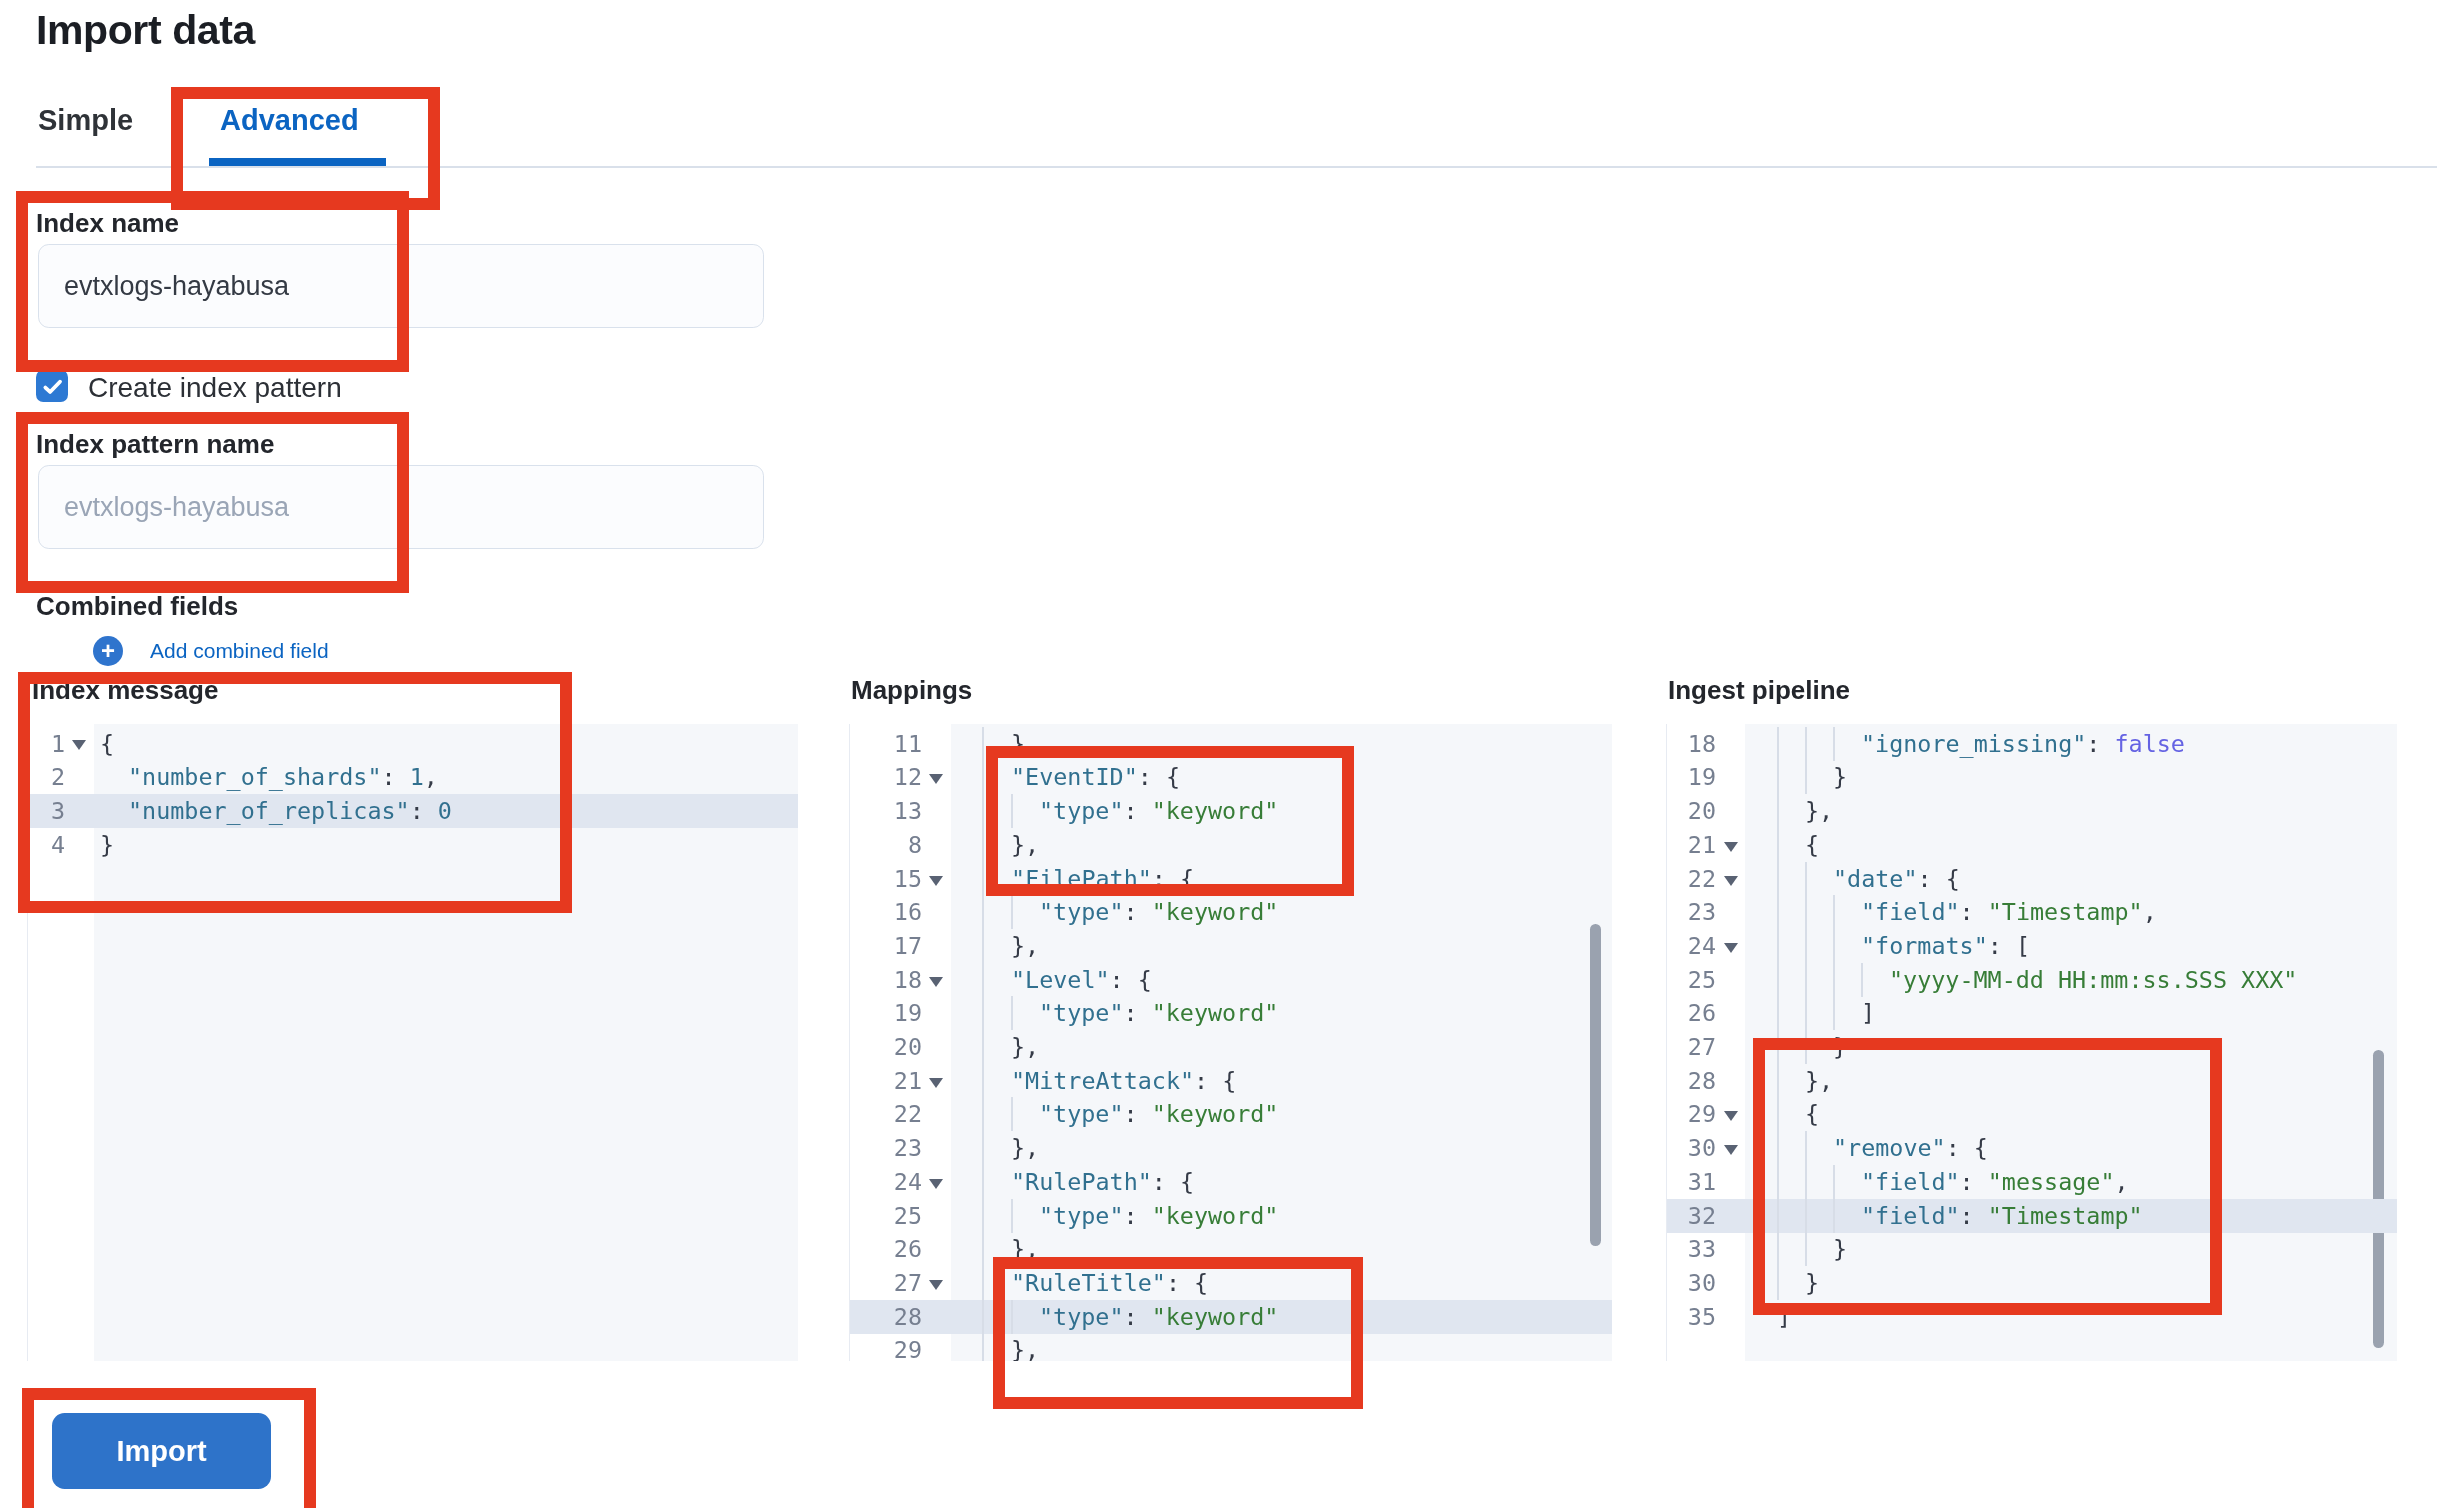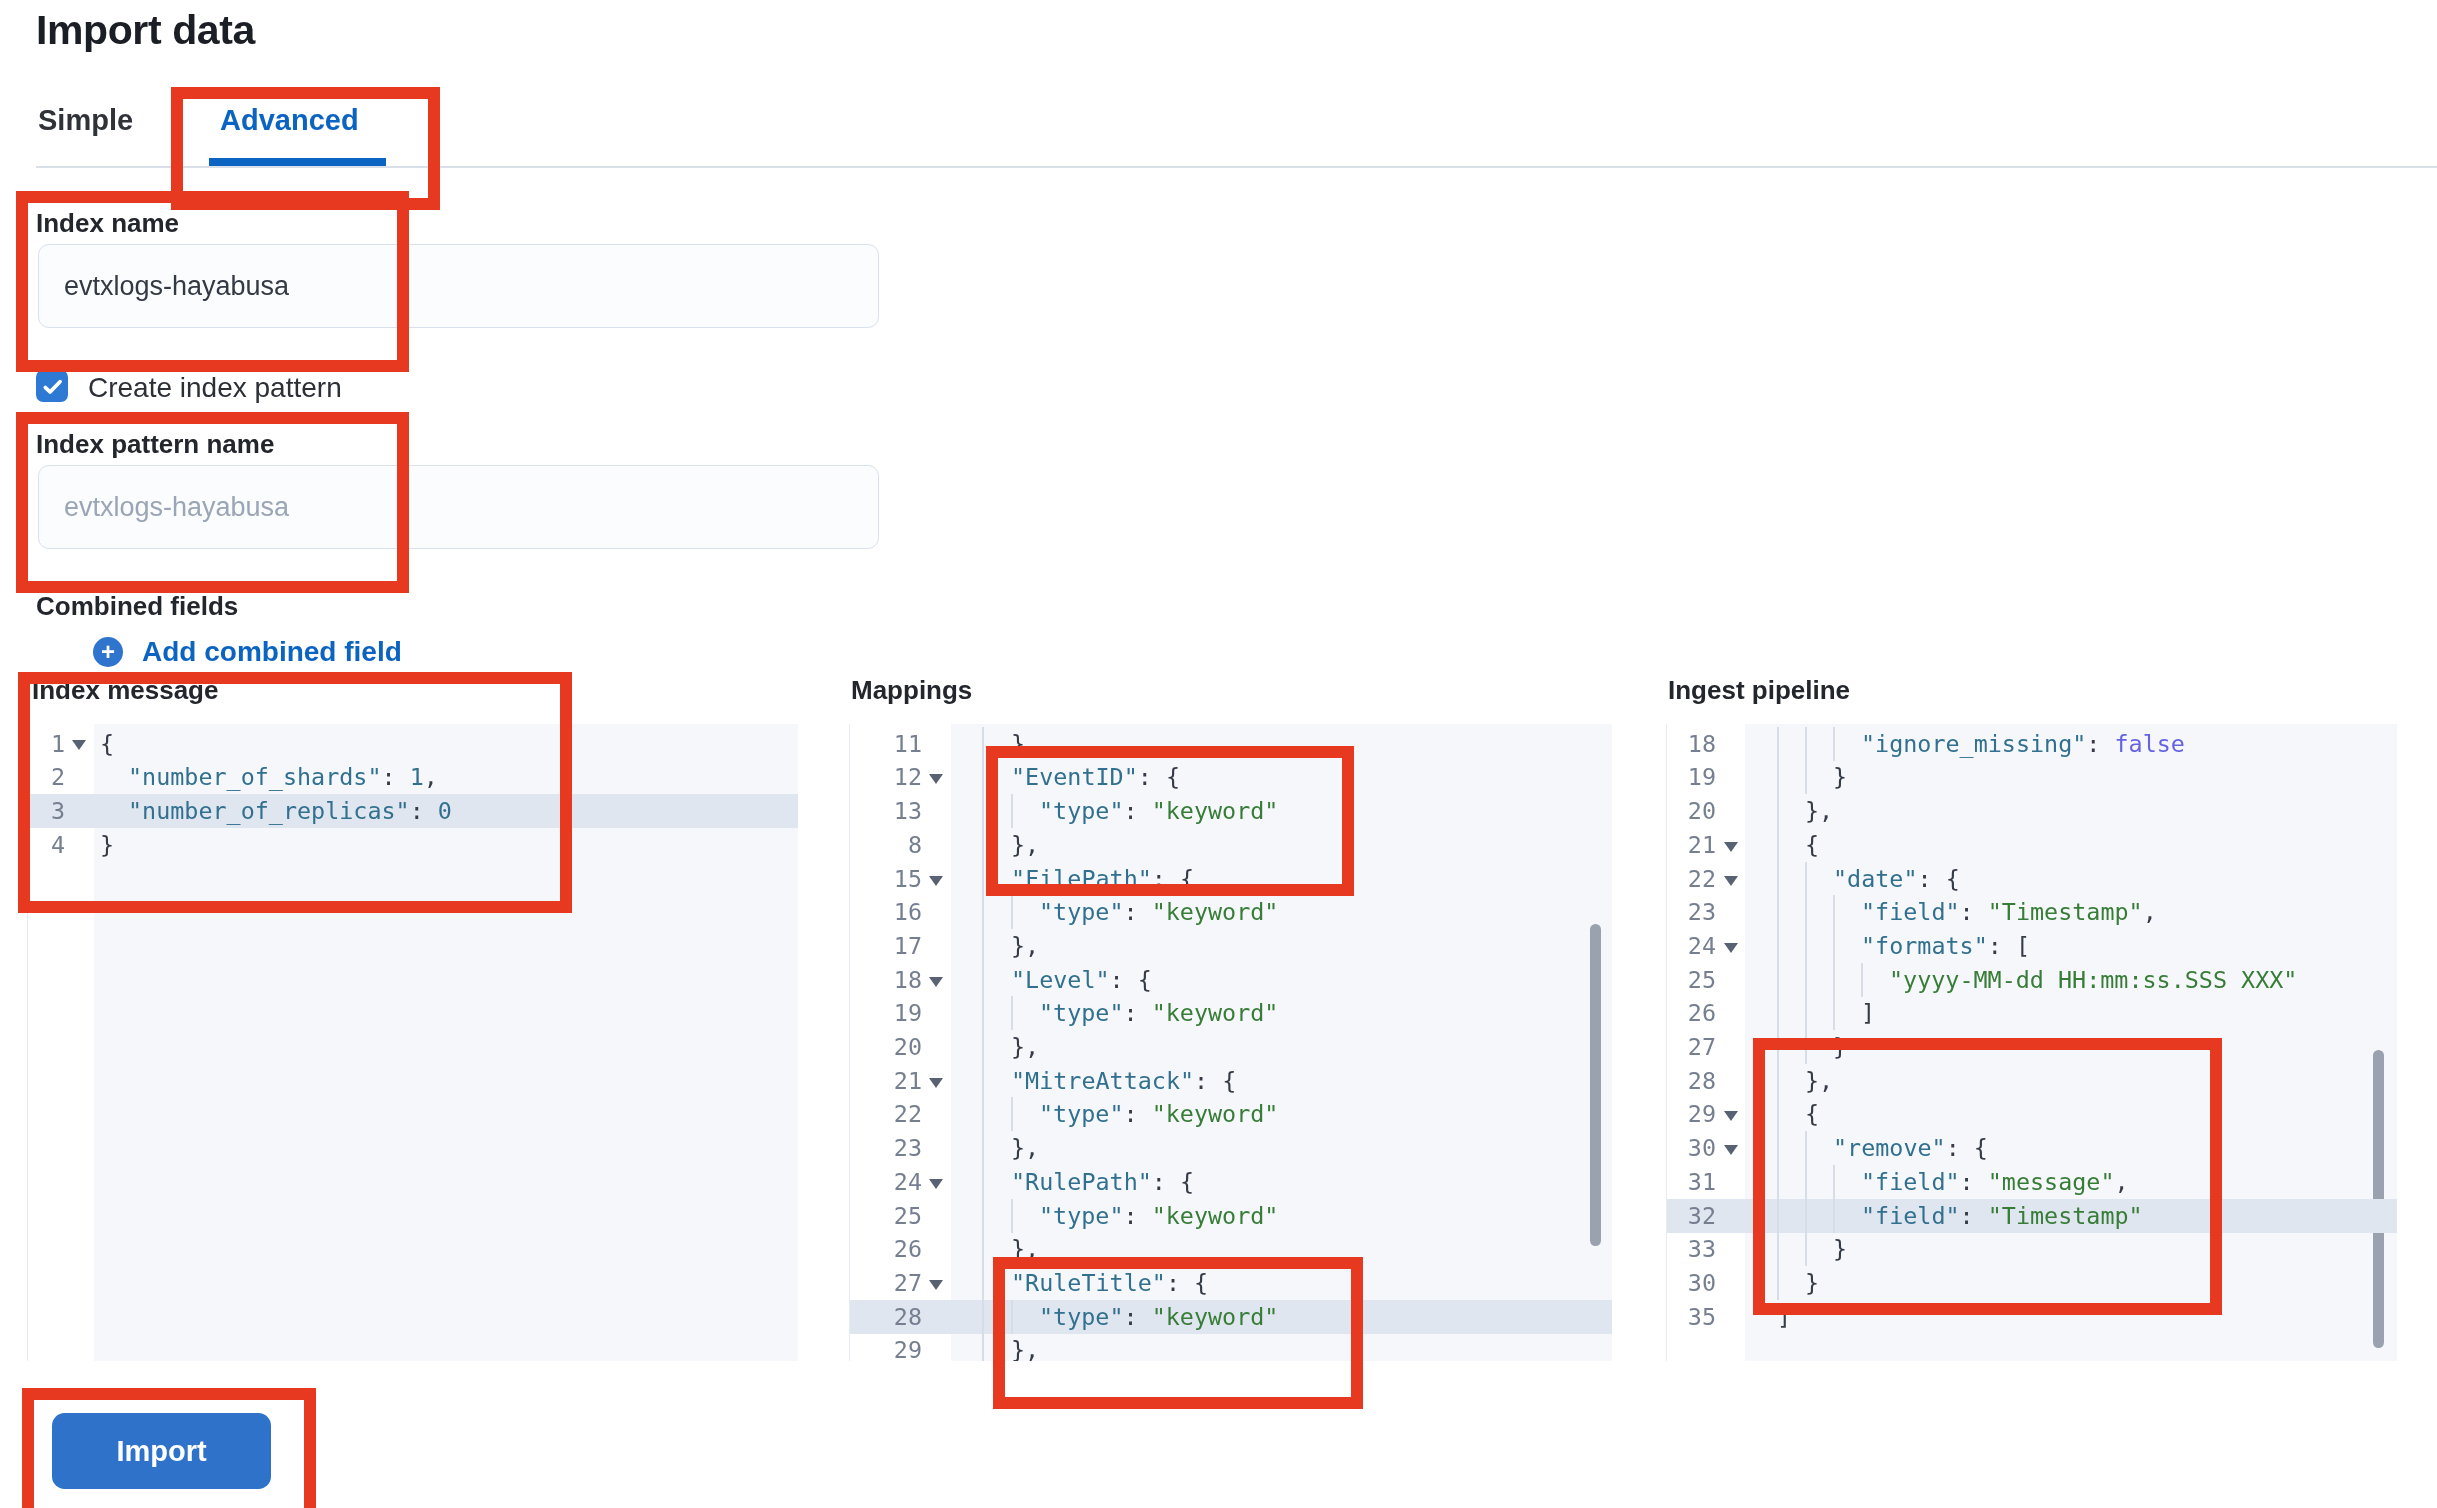--- a/index.html
+++ b/index.html
@@ -15,34 +15,34 @@
   #tab-simple{left:38px;top:104px;color:#2f3338;}
   #tab-advanced{left:220px;top:104px;color:#0b64c2;}
   #tab-underline{left:209px;top:158px;width:177px;height:8px;background:#0b64c2;}
   #tabs-divider{left:36px;top:166px;width:2402px;height:1.8px;background:#d9e0ea;}
   
   .field-label{font-size:26px;font-weight:700;color:#23262c;}
   #label-index-name{left:36px;top:208px;}
   #label-index-pattern{left:36px;top:429px;}
   #label-combined{left:36px;top:591px;}
   .text-input{
-    left:38px;width:841px;height:84px;background:#fbfcfe;border:1.8px solid #d9e1ec;
+    left:38px;width:726px;height:84px;background:#fbfcfe;border:1.8px solid #d9e1ec;
     border-radius:10.8px;font-size:27px;color:#343a44;padding:0 25px;box-sizing:border-box;
     font-family:"Liberation Sans","DejaVu Sans",sans-serif;outline:none;
   }
   #input-index-name{top:244px;}
   #input-index-pattern{top:465px;}
   #input-index-pattern::placeholder{color:#9aa5b6;opacity:1;}
   #checkbox{left:36px;top:370px;width:32px;height:32px;background:#2d79d3;border-radius:7.2px;cursor:pointer;}
   #checkbox svg{position:absolute;left:4.5px;top:5.4px;}
   #checkbox-label{left:88px;top:372px;font-size:28px;color:#2c3036;}
   #add-combined{left:93px;top:636px;cursor:pointer;}
   #add-icon{display:inline-block;width:30px;height:30px;border-radius:50%;background:#2f74cd;color:#fff;
     font-size:24px;font-weight:700;text-align:center;line-height:29px;vertical-align:middle;}
-  #add-combined-label{display:inline-block;margin-left:15px;font-size:28px;font-weight:700;color:#0b64c2;vertical-align:middle;}
+  #add-combined-label{display:inline-block;margin-left:23px;font-size:21px;font-weight:400;color:#0b64c2;vertical-align:middle;}
   
   .ed-label{font-size:26px;font-weight:700;color:#23262c;}
   #label-settings{left:32px;top:675px;}
   #label-mappings{left:851px;top:675px;}
   #label-ingest{left:1668px;top:675px;}
   .editor{
     top:724px;height:637px;background:#f5f7fa;border-left:1.8px solid #e7ebf2;
     overflow:hidden;font-family:"DejaVu Sans Mono","Liberation Mono",monospace;font-size:23.4px;
   }
   #ed-settings{left:27px;width:770px;}

